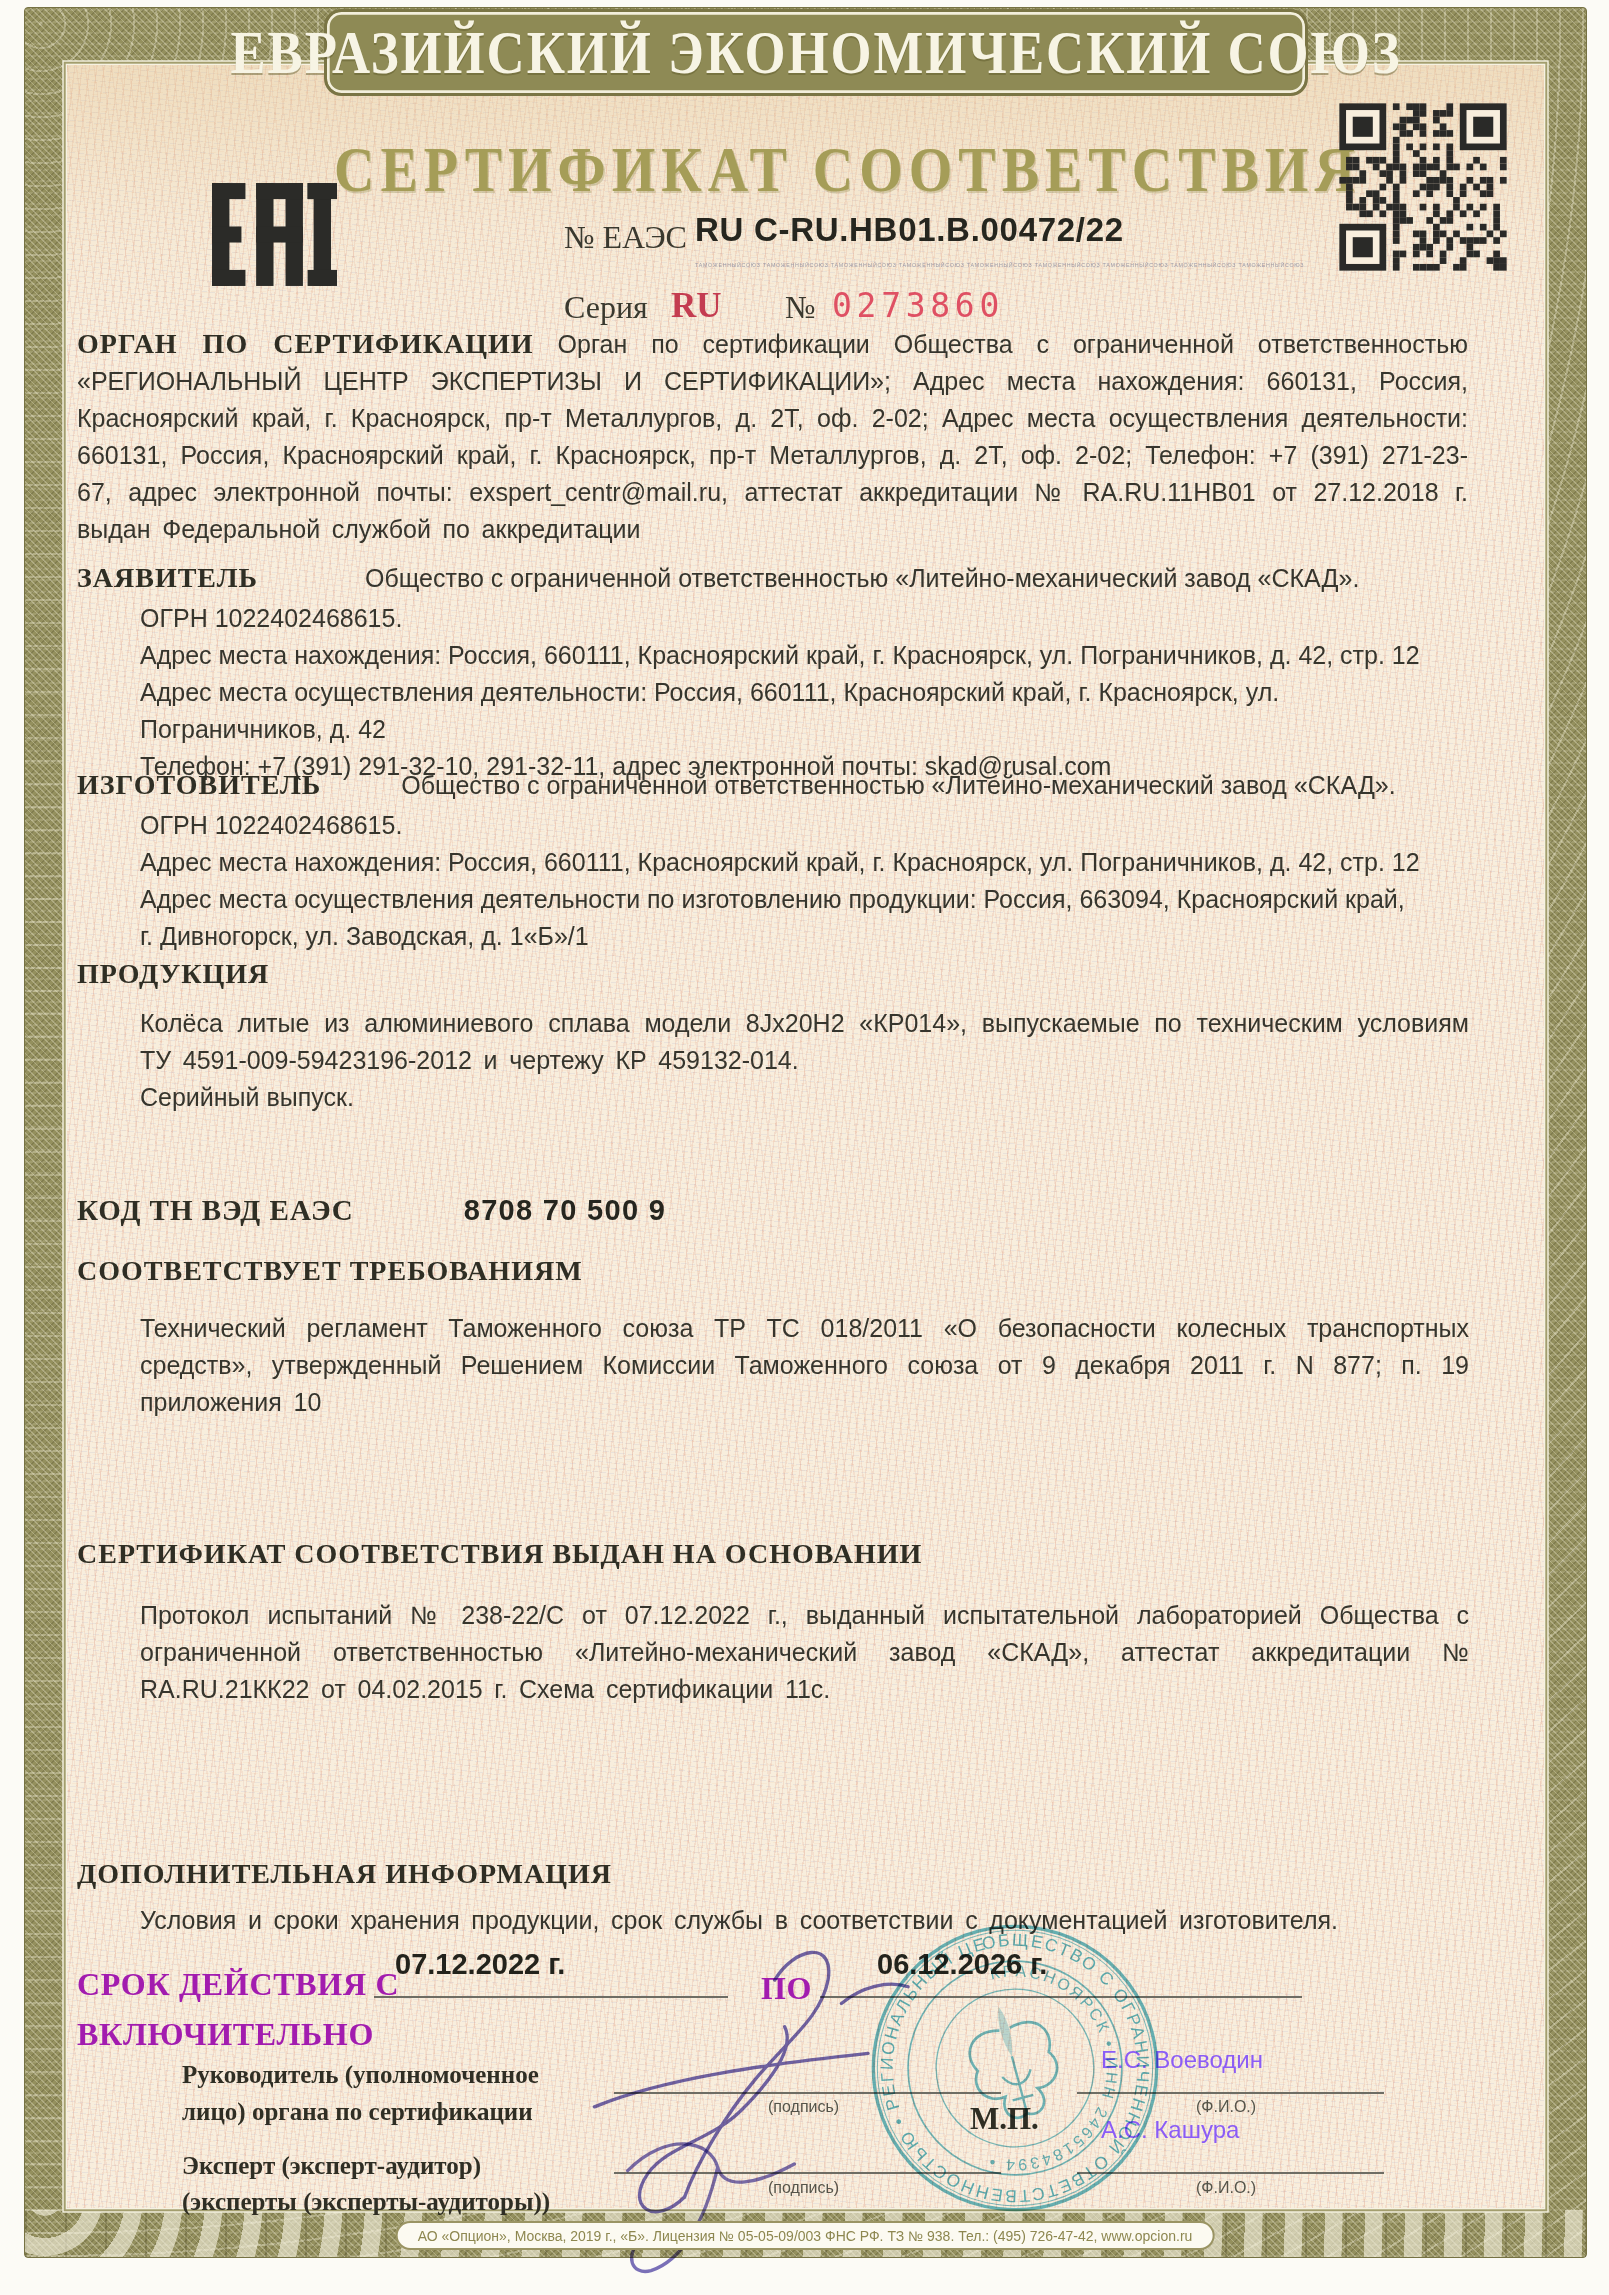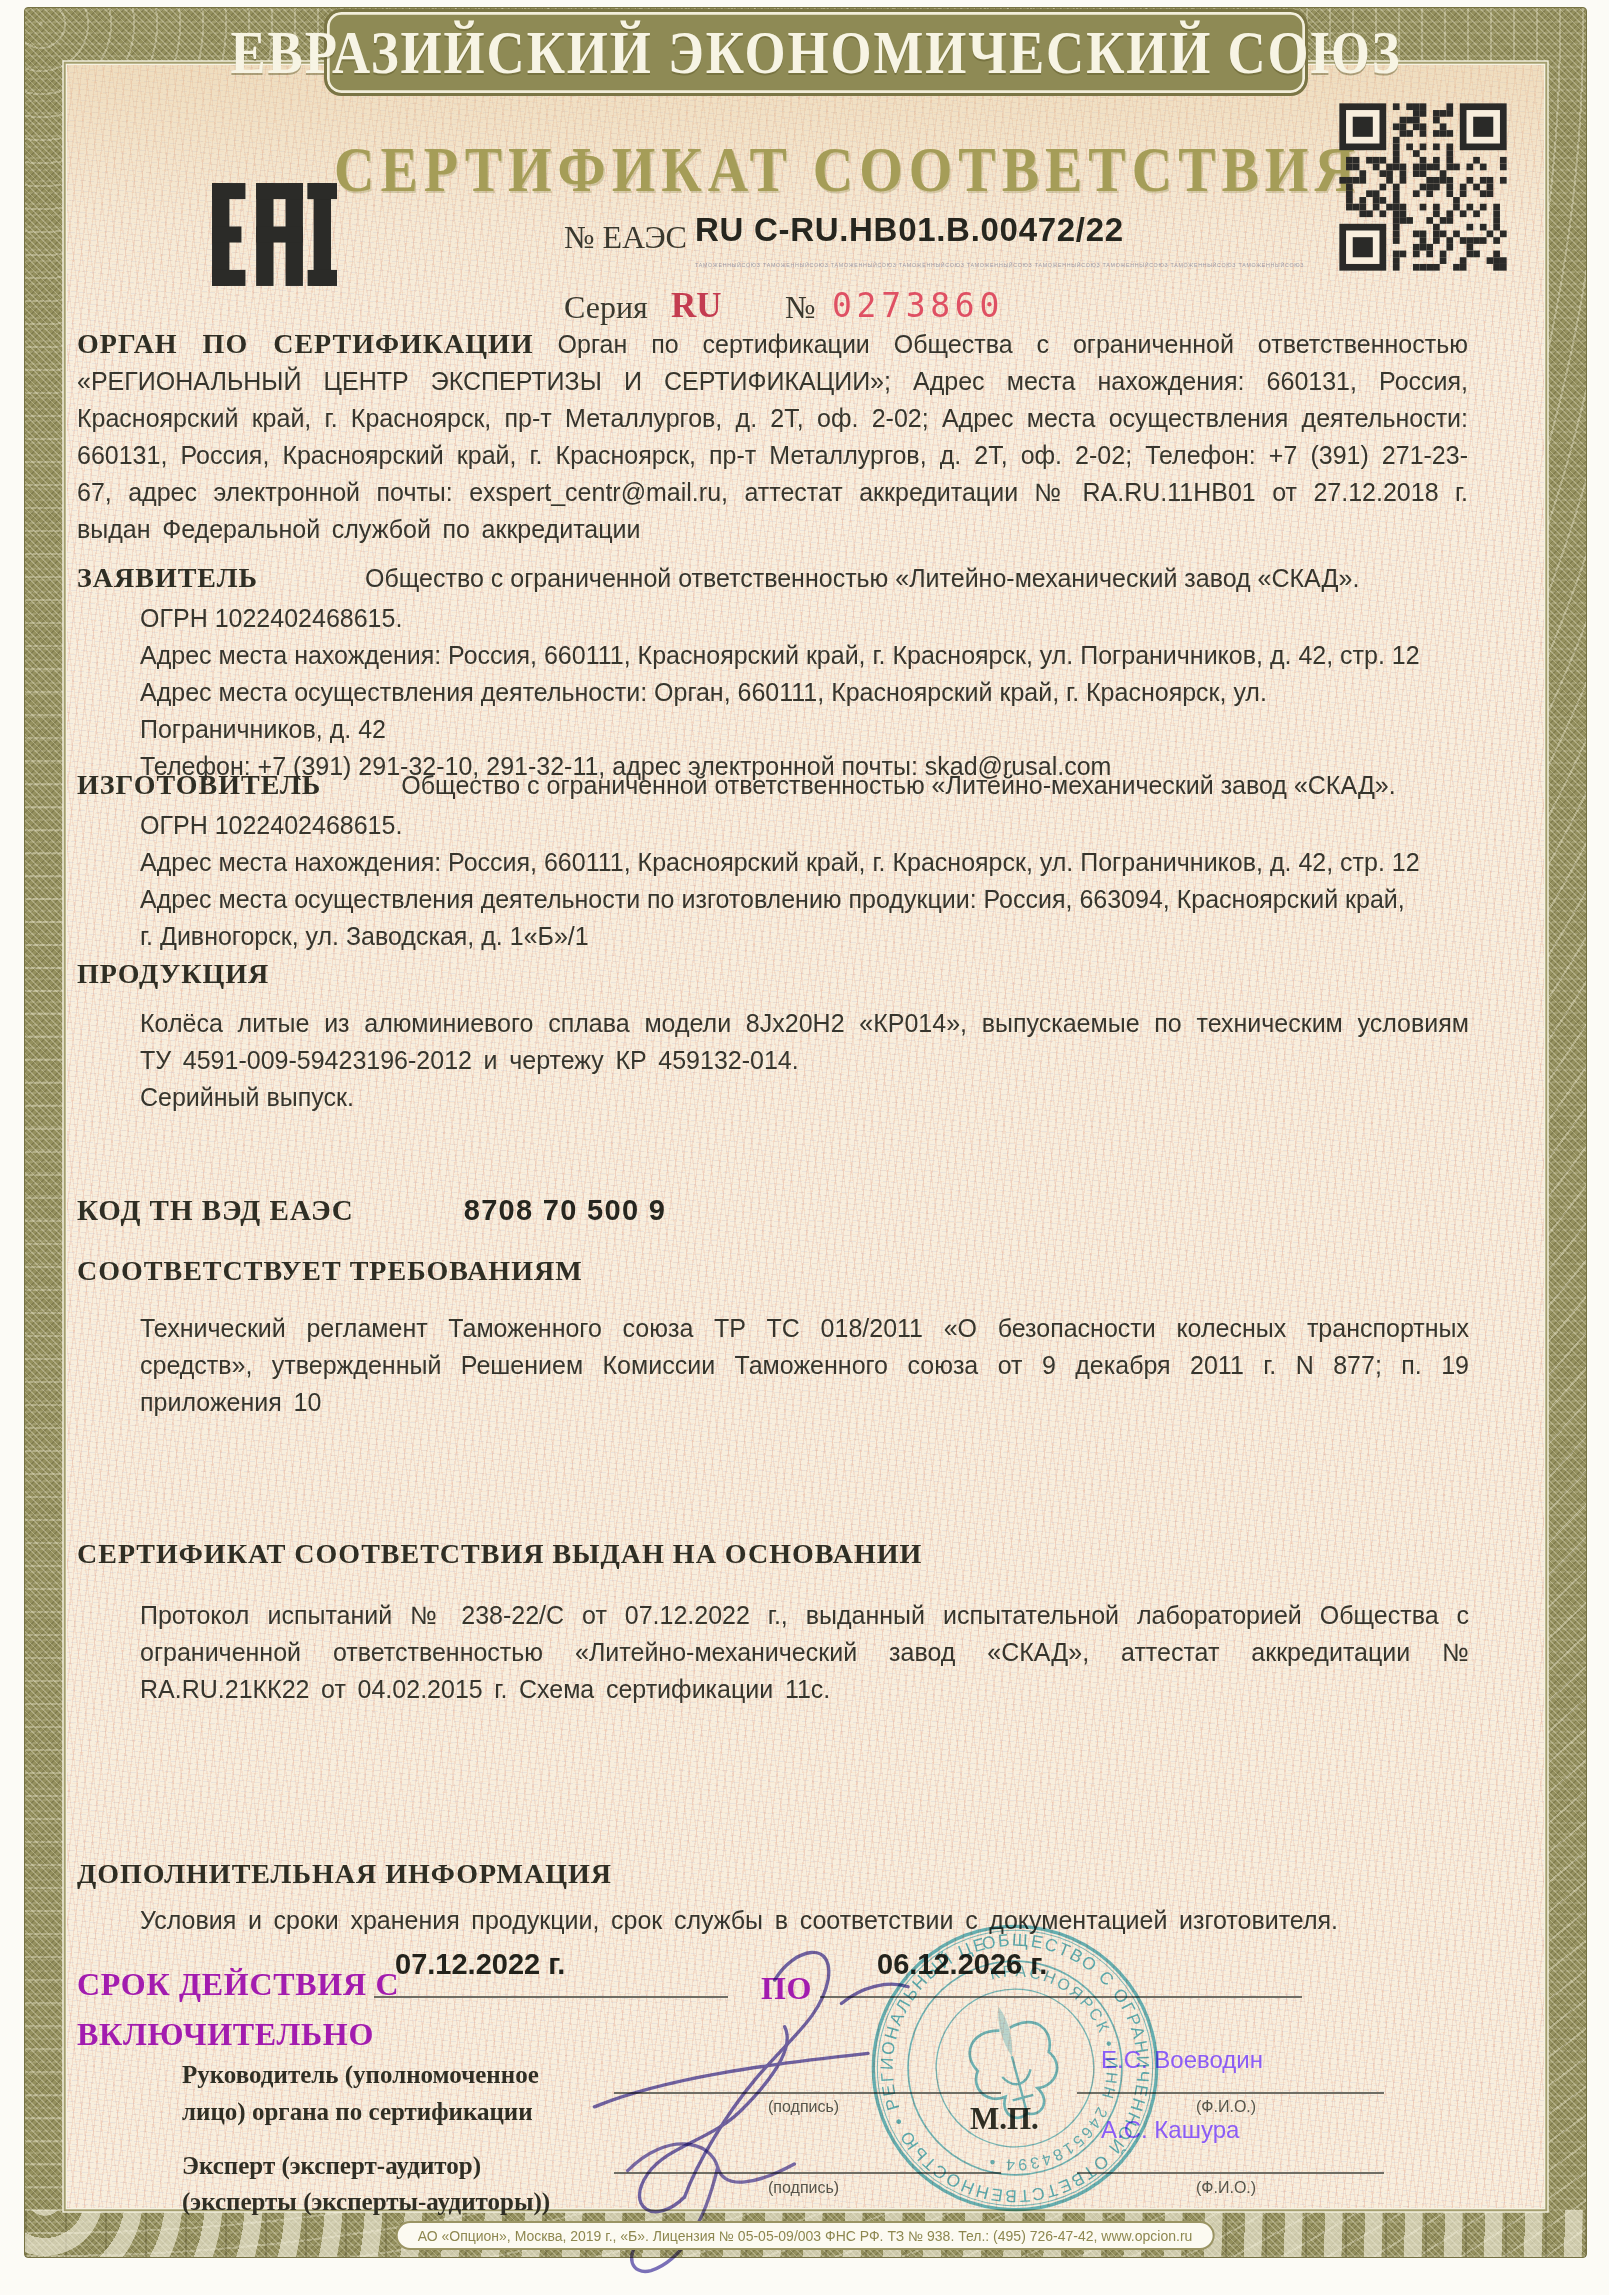--- a/index.html
+++ b/index.html
@@ -312,21 +312,21 @@
     <p class="para"><span class="shead">ОРГАН ПО СЕРТИФИКАЦИИ</span> <span>Орган по сертификации Общества с ограниченной ответственностью «РЕГИОНАЛЬНЫЙ ЦЕНТР ЭКСПЕРТИЗЫ И СЕРТИФИКАЦИИ»; Адрес места нахождения: 660131, Россия, Красноярский край, г. Красноярск, пр-т Металлургов, д. 2Т, оф. 2-02; Адрес места осуществления деятельности: 660131, Россия, Красноярский край, г. Красноярск, пр-т Металлургов, д. 2Т, оф. 2-02; Телефон: +7 (391) 271-23-67, адрес электронной почты: exspert_centr@mail.ru, аттестат аккредитации № RA.RU.11НВ01 от 27.12.2018 г. выдан Федеральной службой по аккредитации</span></p>
   </div>
 
   <div class="block" style="top:560px;">
     <div class="row-head">
       <span class="shead">ЗАЯВИТЕЛЬ</span>
       <span class="line" style="margin-left:107px;">Общество с ограниченной ответственностью «Литейно-механический завод «СКАД».</span>
     </div>
     <p class="line ind">ОГРН 1022402468615.</p>
     <p class="line ind">Адрес места нахождения: Россия, 660111, Красноярский край, г. Красноярск, ул. Пограничников, д. 42, стр. 12</p>
-    <p class="line ind" style="text-align:justify;white-space:normal;">Адрес места осуществления деятельности: Орган, 660111, Красноярский край, г. Красноярск, ул.</p>
+    <p class="line ind" style="text-align:justify;white-space:normal;">Адрес места осуществления деятельности: Россия, 660111, Красноярский край, г. Красноярск, ул.</p>
     <p class="line ind">Пограничников, д. 42</p>
     <p class="line ind">Телефон: +7 (391) 291-32-10, 291-32-11, адрес электронной почты: skad@rusal.com</p>
   </div>
 
   <div class="block" style="top:767px;">
     <div class="row-head">
       <span class="shead">ИЗГОТОВИТЕЛЬ</span>
       <span class="line" style="margin-left:80px;">Общество с ограниченной ответственностью «Литейно-механический завод «СКАД».</span>
     </div>
     <p class="line ind">ОГРН 1022402468615.</p>

